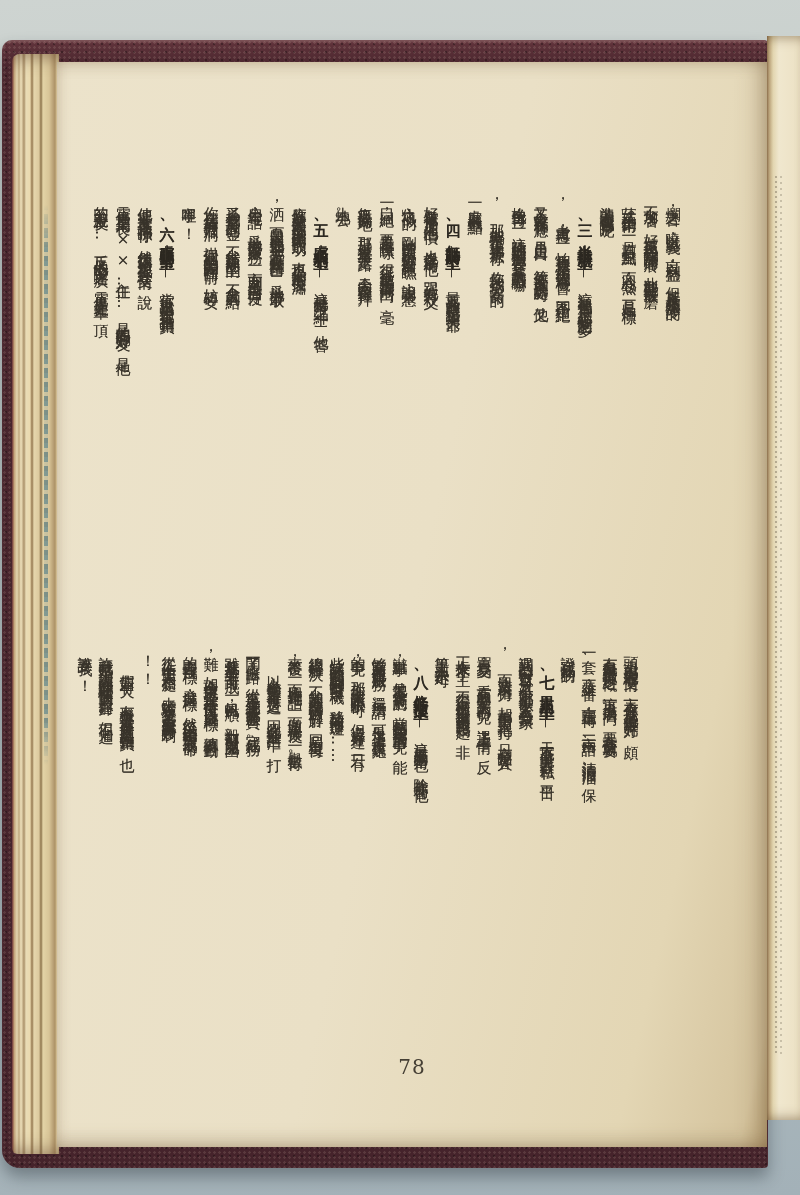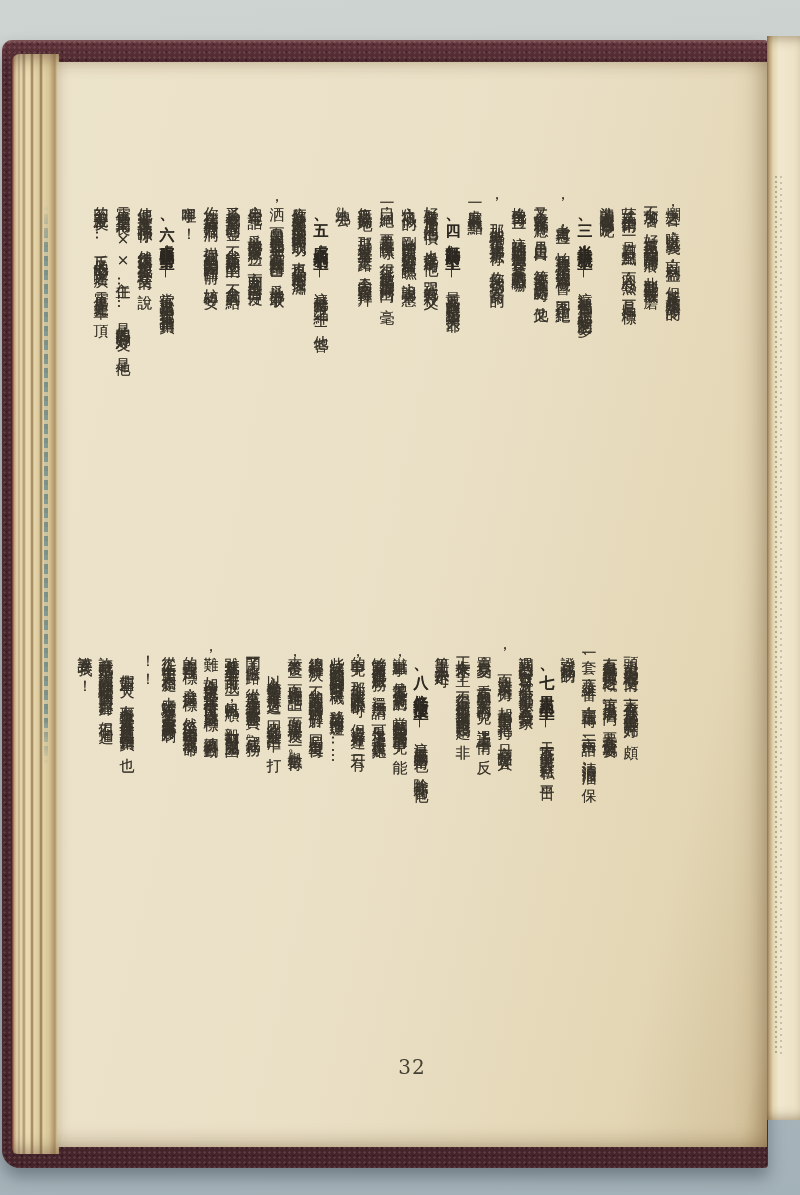--- a/index.html
+++ b/index.html
@@ -137,18 +137,18 @@
       <div class="col">開了一條出路，從事至今總算能克盡厥責，完成任務。</div>
       <div class="col">雖然凡事並非一蹴可成，一帆風順，毅力却可以克服困</div>
       <div class="col">難，如今環境已不是守株待兎可以達成目標，總要自動</div>
       <div class="col">的去尋找目標，發掘目標，然後以推銷術去完成使命，</div>
       <div class="col">從工作中去與人相處，去體驗人生又是多麼新鮮奇妙啊</div>
       <div class="col">！！</div>
       <div class="col indent">假如有一天，有機會去從事商場之商品推銷員，也</div>
       <div class="col">許我已是不須訓練而能勝任愉快的一員前鋒，但不知道</div>
       <div class="col">誰要我？！</div>
     </div>
-  <div class="pagenum">32</div>
+  <div class="pagenum">78</div>
 </div>
 
 <div class="facing">
   <div class="microtext"></div>
 </div>
 
 </body></html>

